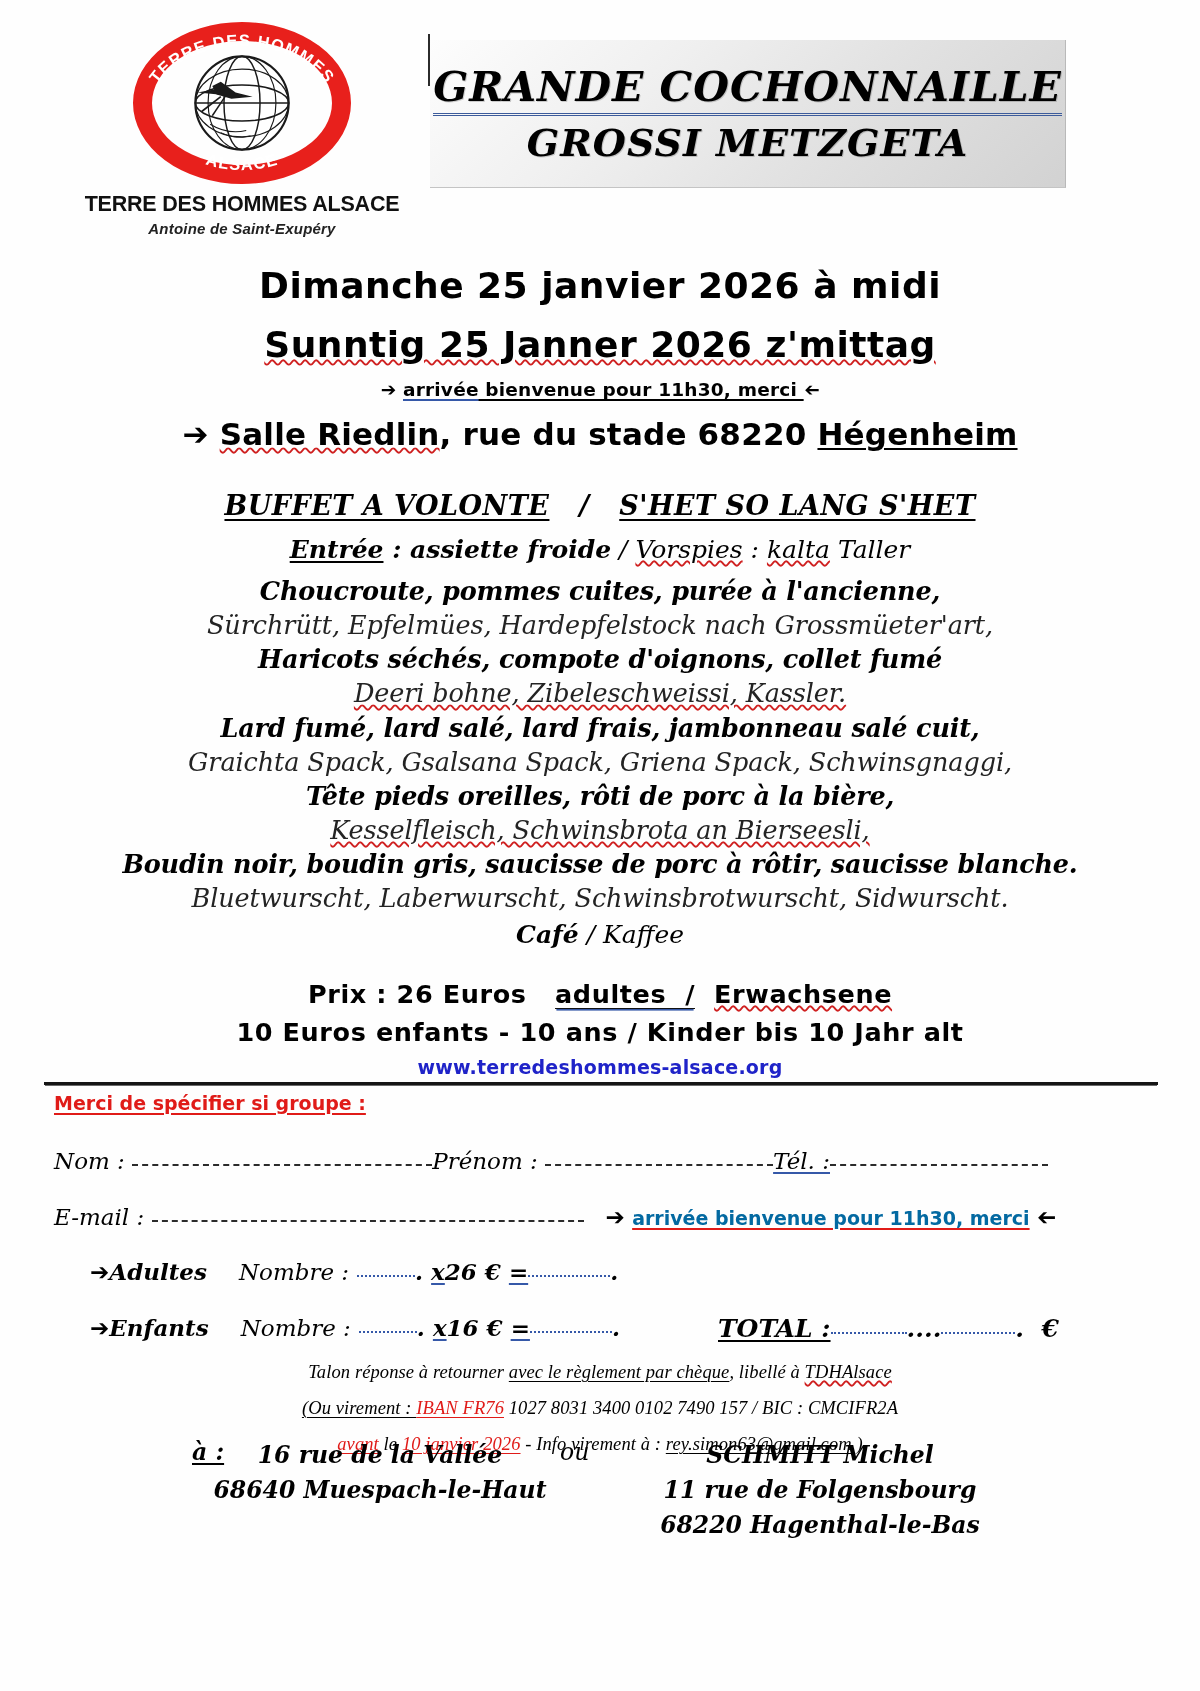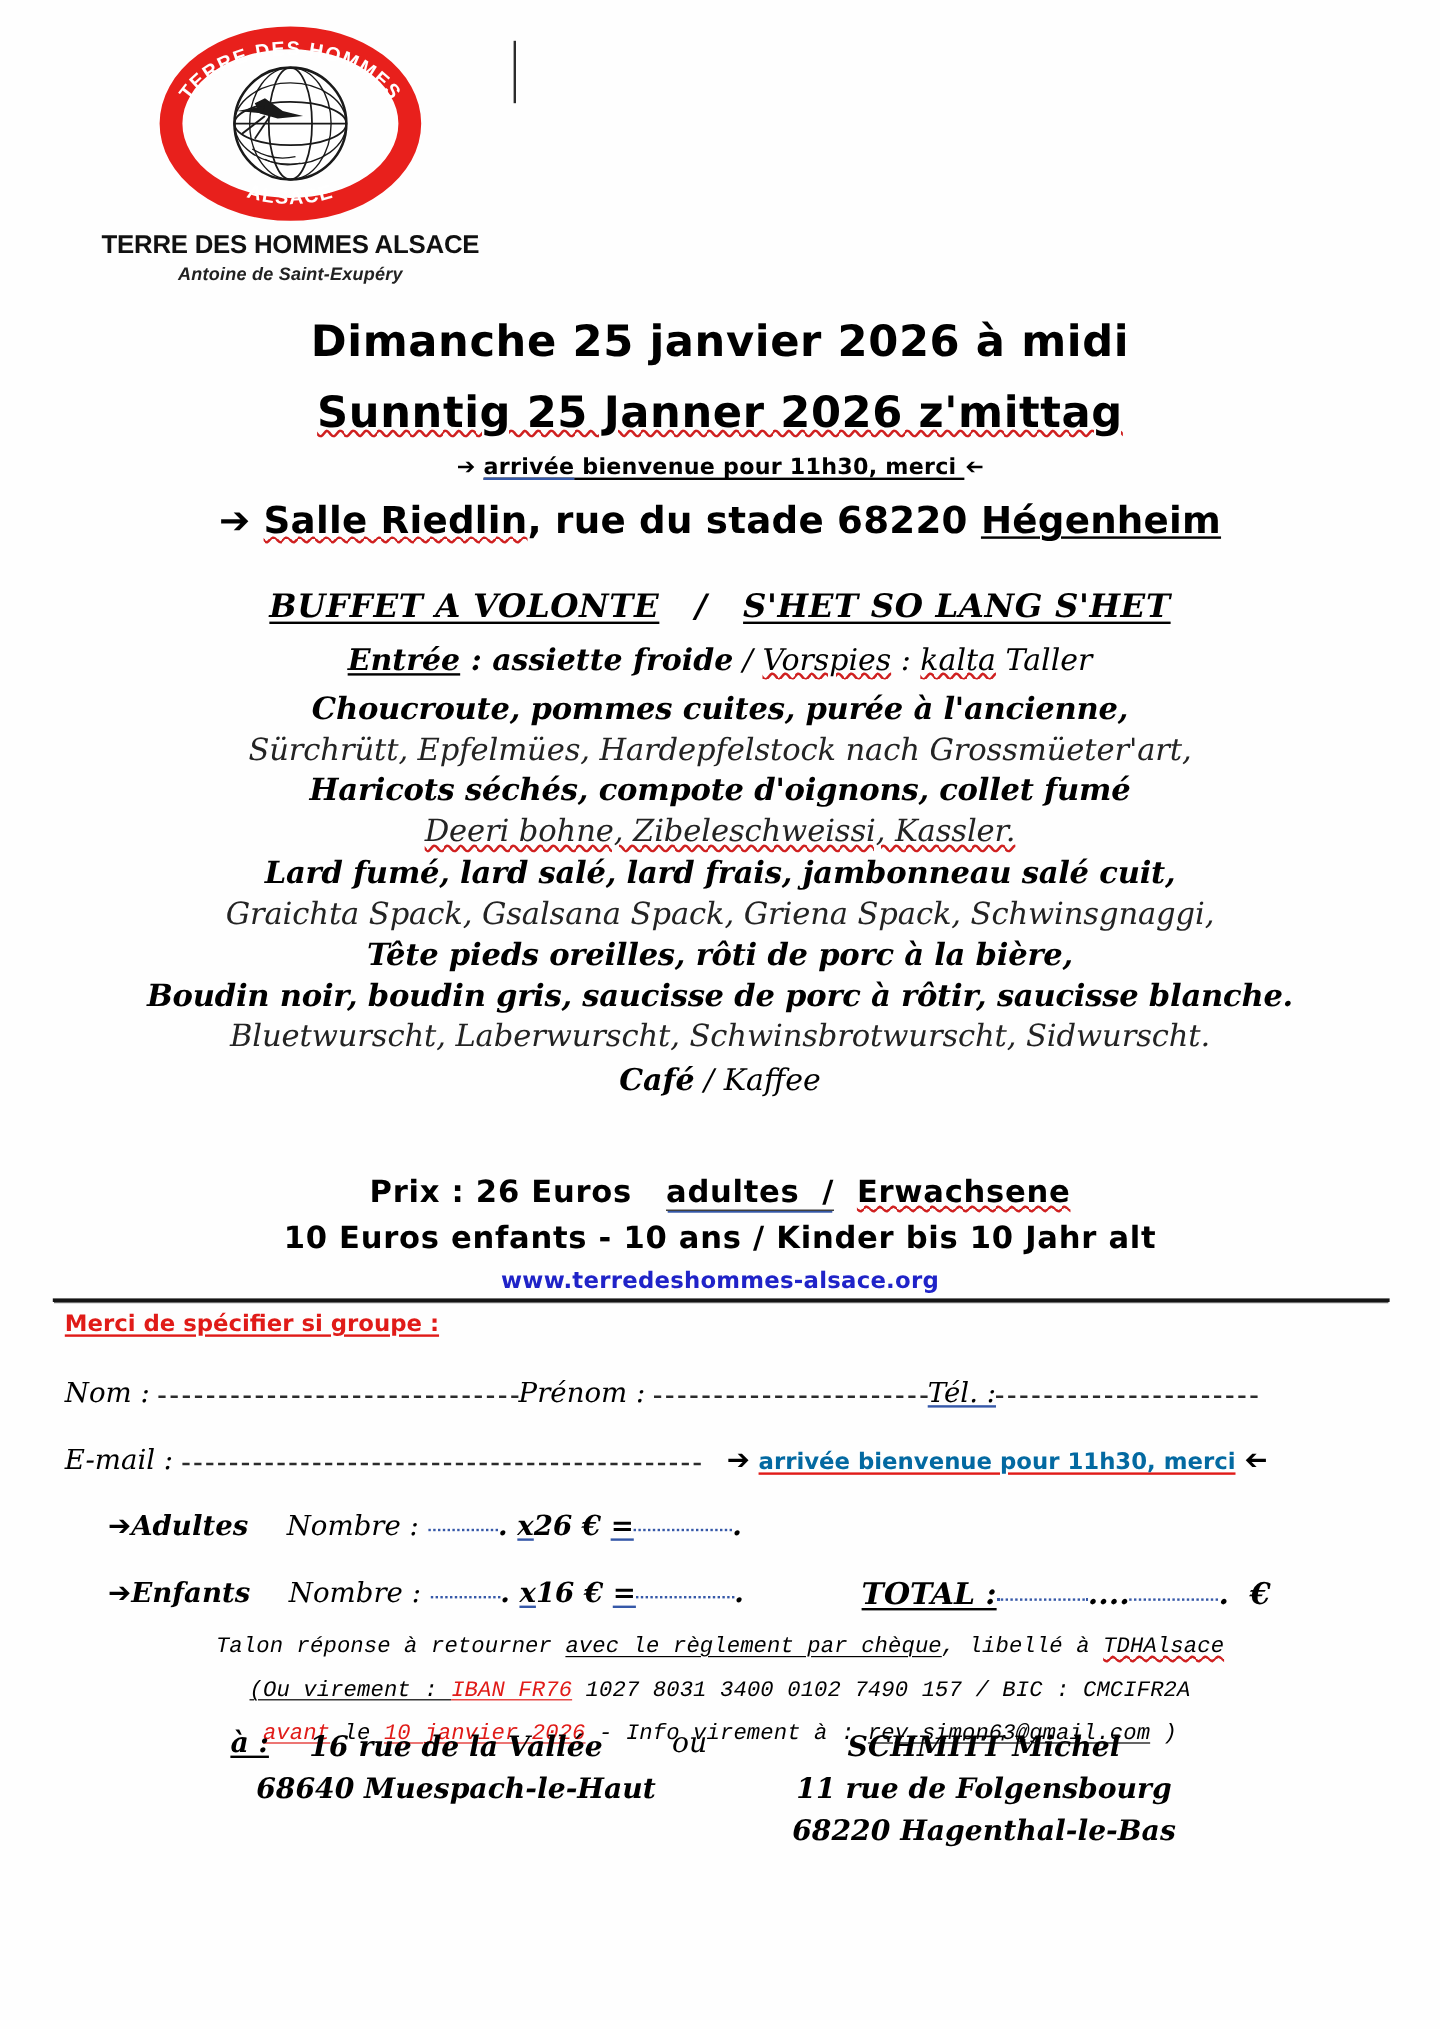--- a/index.html
+++ b/index.html
@@ -321,21 +321,21 @@
     font-weight:bold;
     font-size:25px;
     white-space:nowrap;
   }
 
   
   .fine{
     position:absolute;
     left:0; right:0;
     text-align:center;
-    font-family:Liberation Mono, monospace;
+    font-family:Liberation Serif, serif;
     font-style:italic;
     font-size:18.5px;
     letter-spacing:0.1px;
     white-space:nowrap;
   }
   .fine .red{ color:#e01b18; }
   .fine .ulk{
     text-decoration:underline;
     text-decoration-thickness:1.4px;
     text-underline-offset:3px;
@@ -395,20 +395,24 @@
           <text>
             <textPath href="#botArc" startOffset="50%" text-anchor="middle">ALSACE</textPath>
           </text>
         </svg>
       </div>
       <div class="org-name">TERRE DES HOMMES ALSACE</div>
       <div class="org-sub">Antoine de Saint-Exupéry</div>
     </div>
 
     <div class="title-caret"></div>
+    <div class="title-box">
+      <div class="title-l1">GRANDE  COCHONNAILLE</div>
+      <div class="title-l2">GROSSI METZGETA</div>
+    </div>
   </div>
 
   <div class="datewrap">
     <div class="date-fr">Dimanche 25 janvier 2026 à midi</div>
     <div class="date-de"><span class="sq">Sunntig 25 Janner 2026 z'mittag</span></div>
     <div class="arrival">
       <span class="arrow">➔</span>
       <span class="ul"><span class="ul-blue">arrivée</span><span> bienvenue pour 11h30, merci </span></span>
       <span class="arrow" style="display:inline-block;transform:scaleX(-1)">➔</span>
     </div>
@@ -429,20 +433,21 @@
       <b class="ul">Entrée</b><b> : assiette froide</b><span> / </span><span class="sq">Vorspies</span><span> : </span><span class="sq">kalta</span><span> Taller</span>
     </div>
 
     <div class="mline fr">Choucroute, pommes cuites, purée à l'ancienne,</div>
     <div class="mline de">Sürchrütt, Epfelmües, Hardepfelstock nach Grossmüeter'art,</div>
     <div class="mline fr">Haricots séchés, compote d'oignons, collet fumé</div>
     <div class="mline de"><span class="sq">Deeri bohne, Zibeleschweissi, Kassler.</span></div>
     <div class="mline fr">Lard fumé, lard salé, lard frais, jambonneau salé cuit,</div>
     <div class="mline de">Graichta Spack, Gsalsana Spack, Griena Spack, Schwinsgnaggi,</div>
     <div class="mline fr">Tête pieds oreilles, rôti de porc à la bière,</div>
+    <div class="mline de"><span class="sq">Kesselfleisch, Schwinsbrota an Bierseesli,</span></div>
     <div class="mline fr">Boudin noir, boudin gris, saucisse de porc à rôtir, saucisse blanche.</div>
     <div class="mline de">Bluetwurscht, Laberwurscht, Schwinsbrotwurscht, Sidwurscht.</div>
 
     <div class="cafe">
       <b>Café</b><span> / </span><span>Kaffee</span>
     </div>
   </div>
 
   <div class="prices">
     <div class="price-line">

